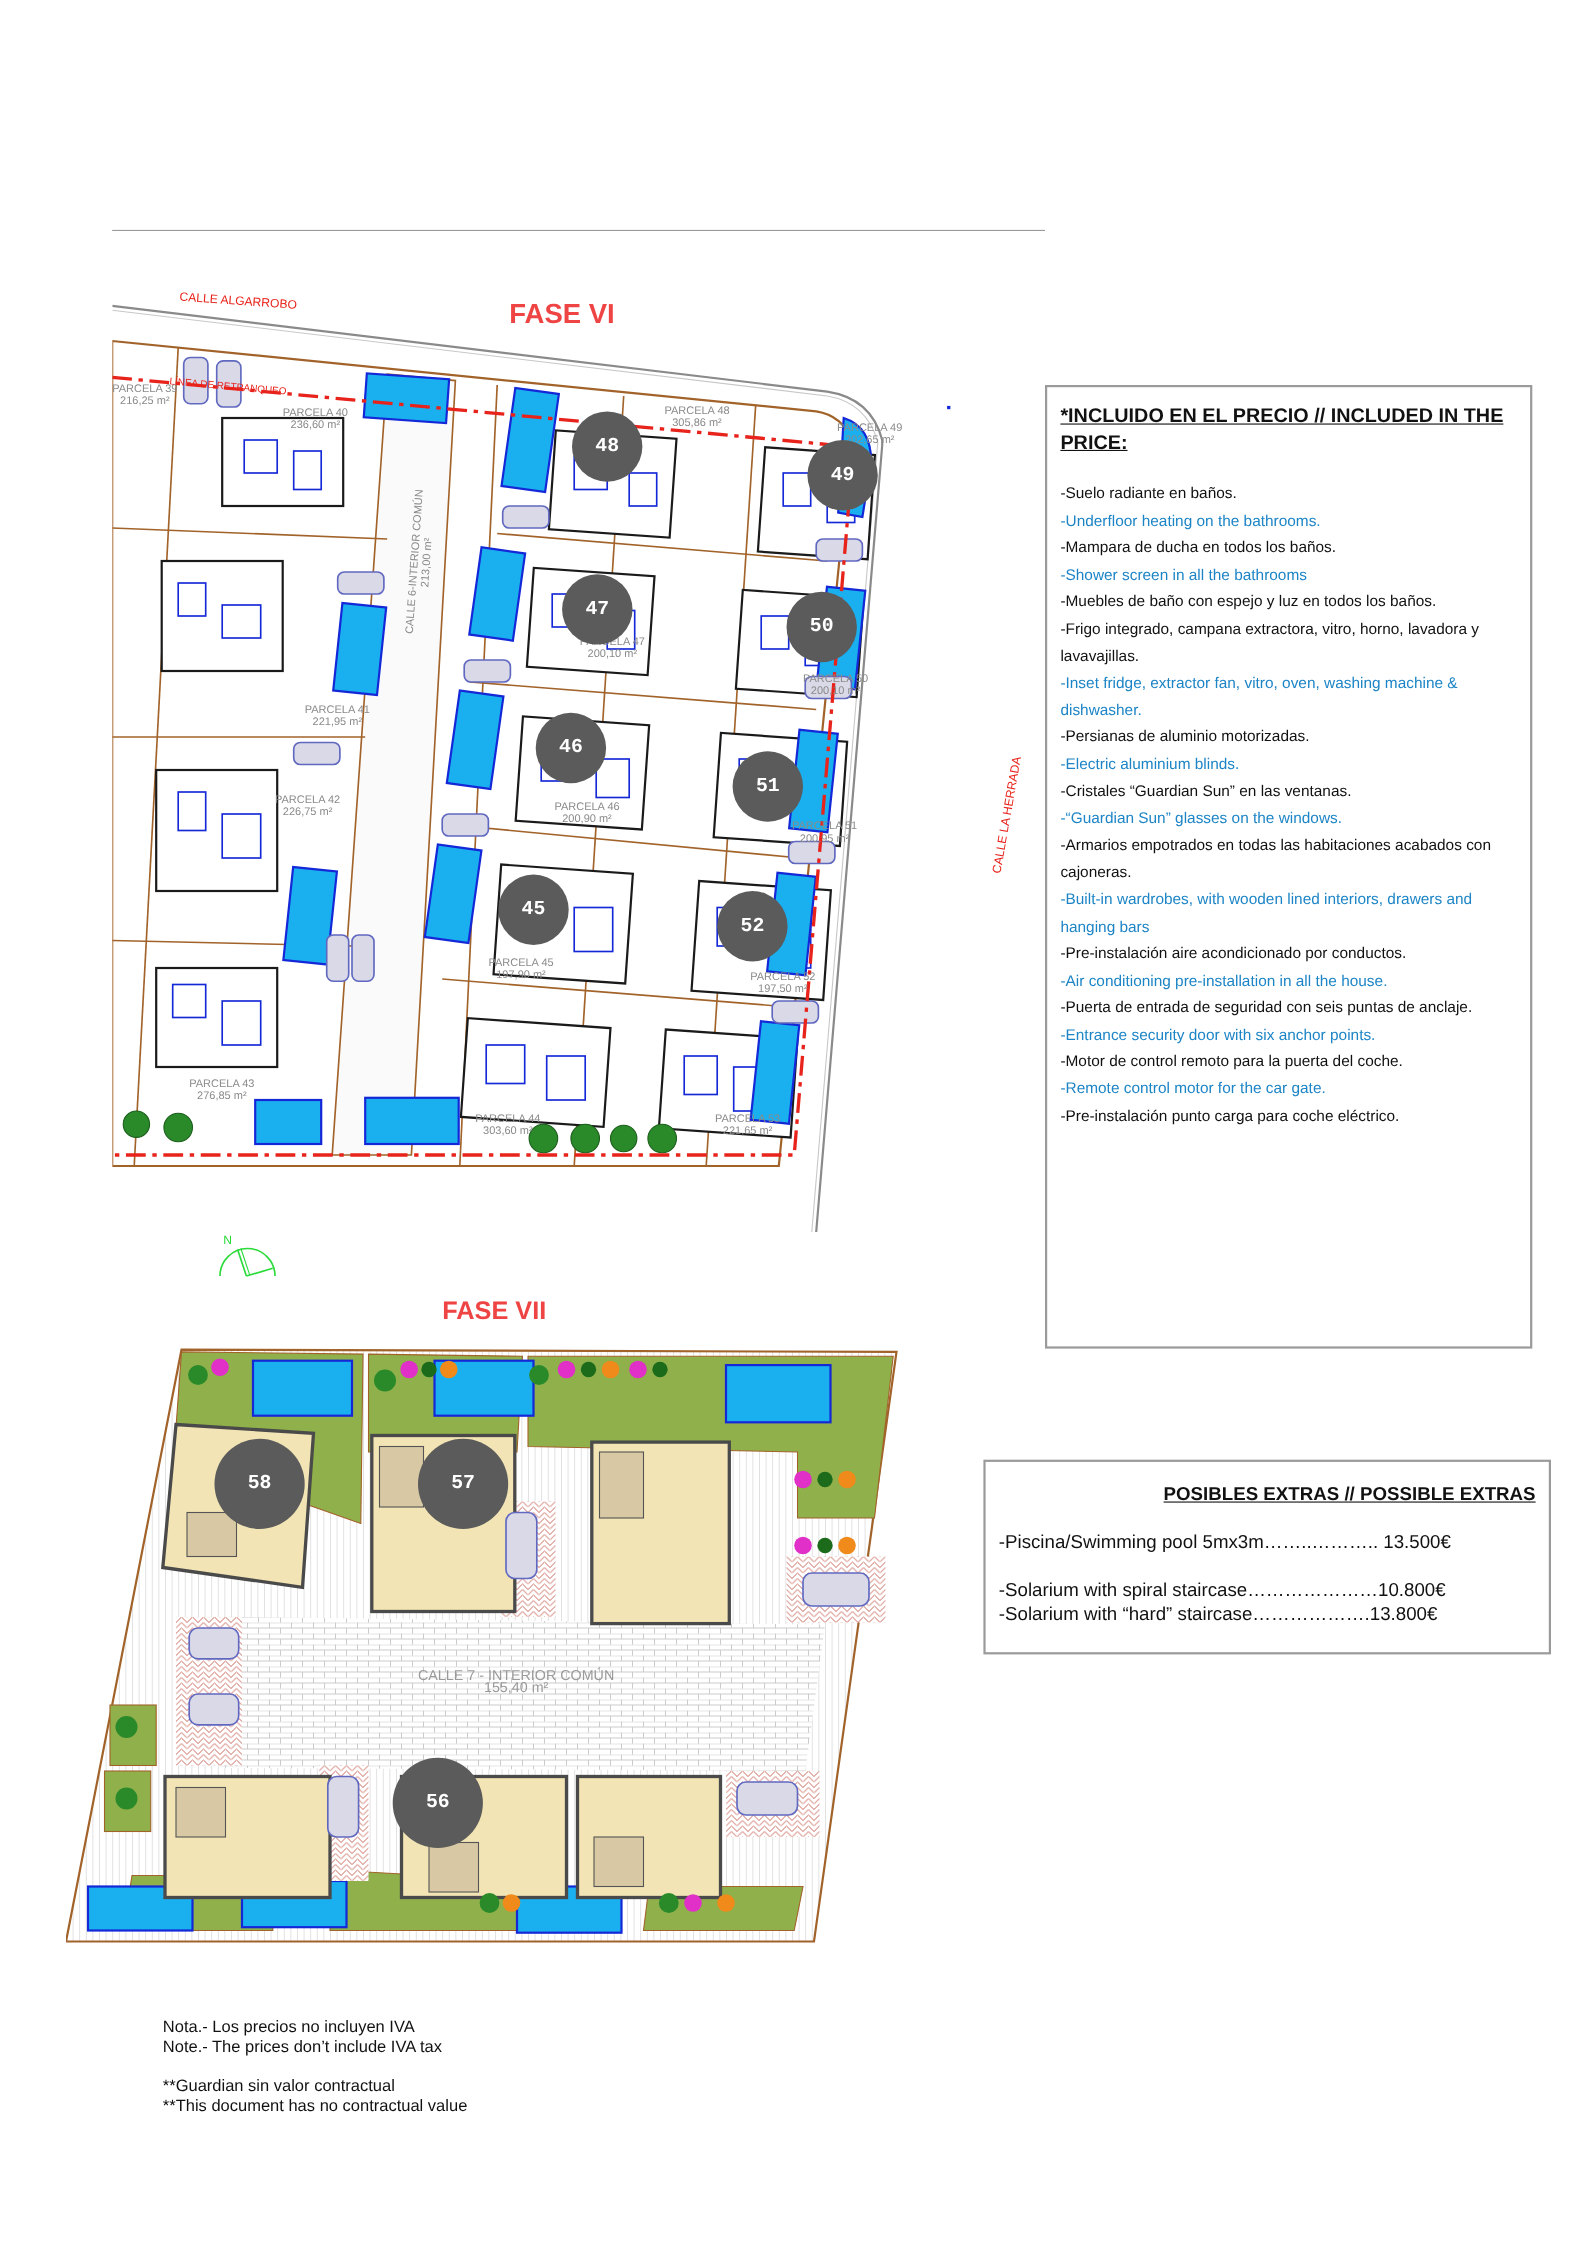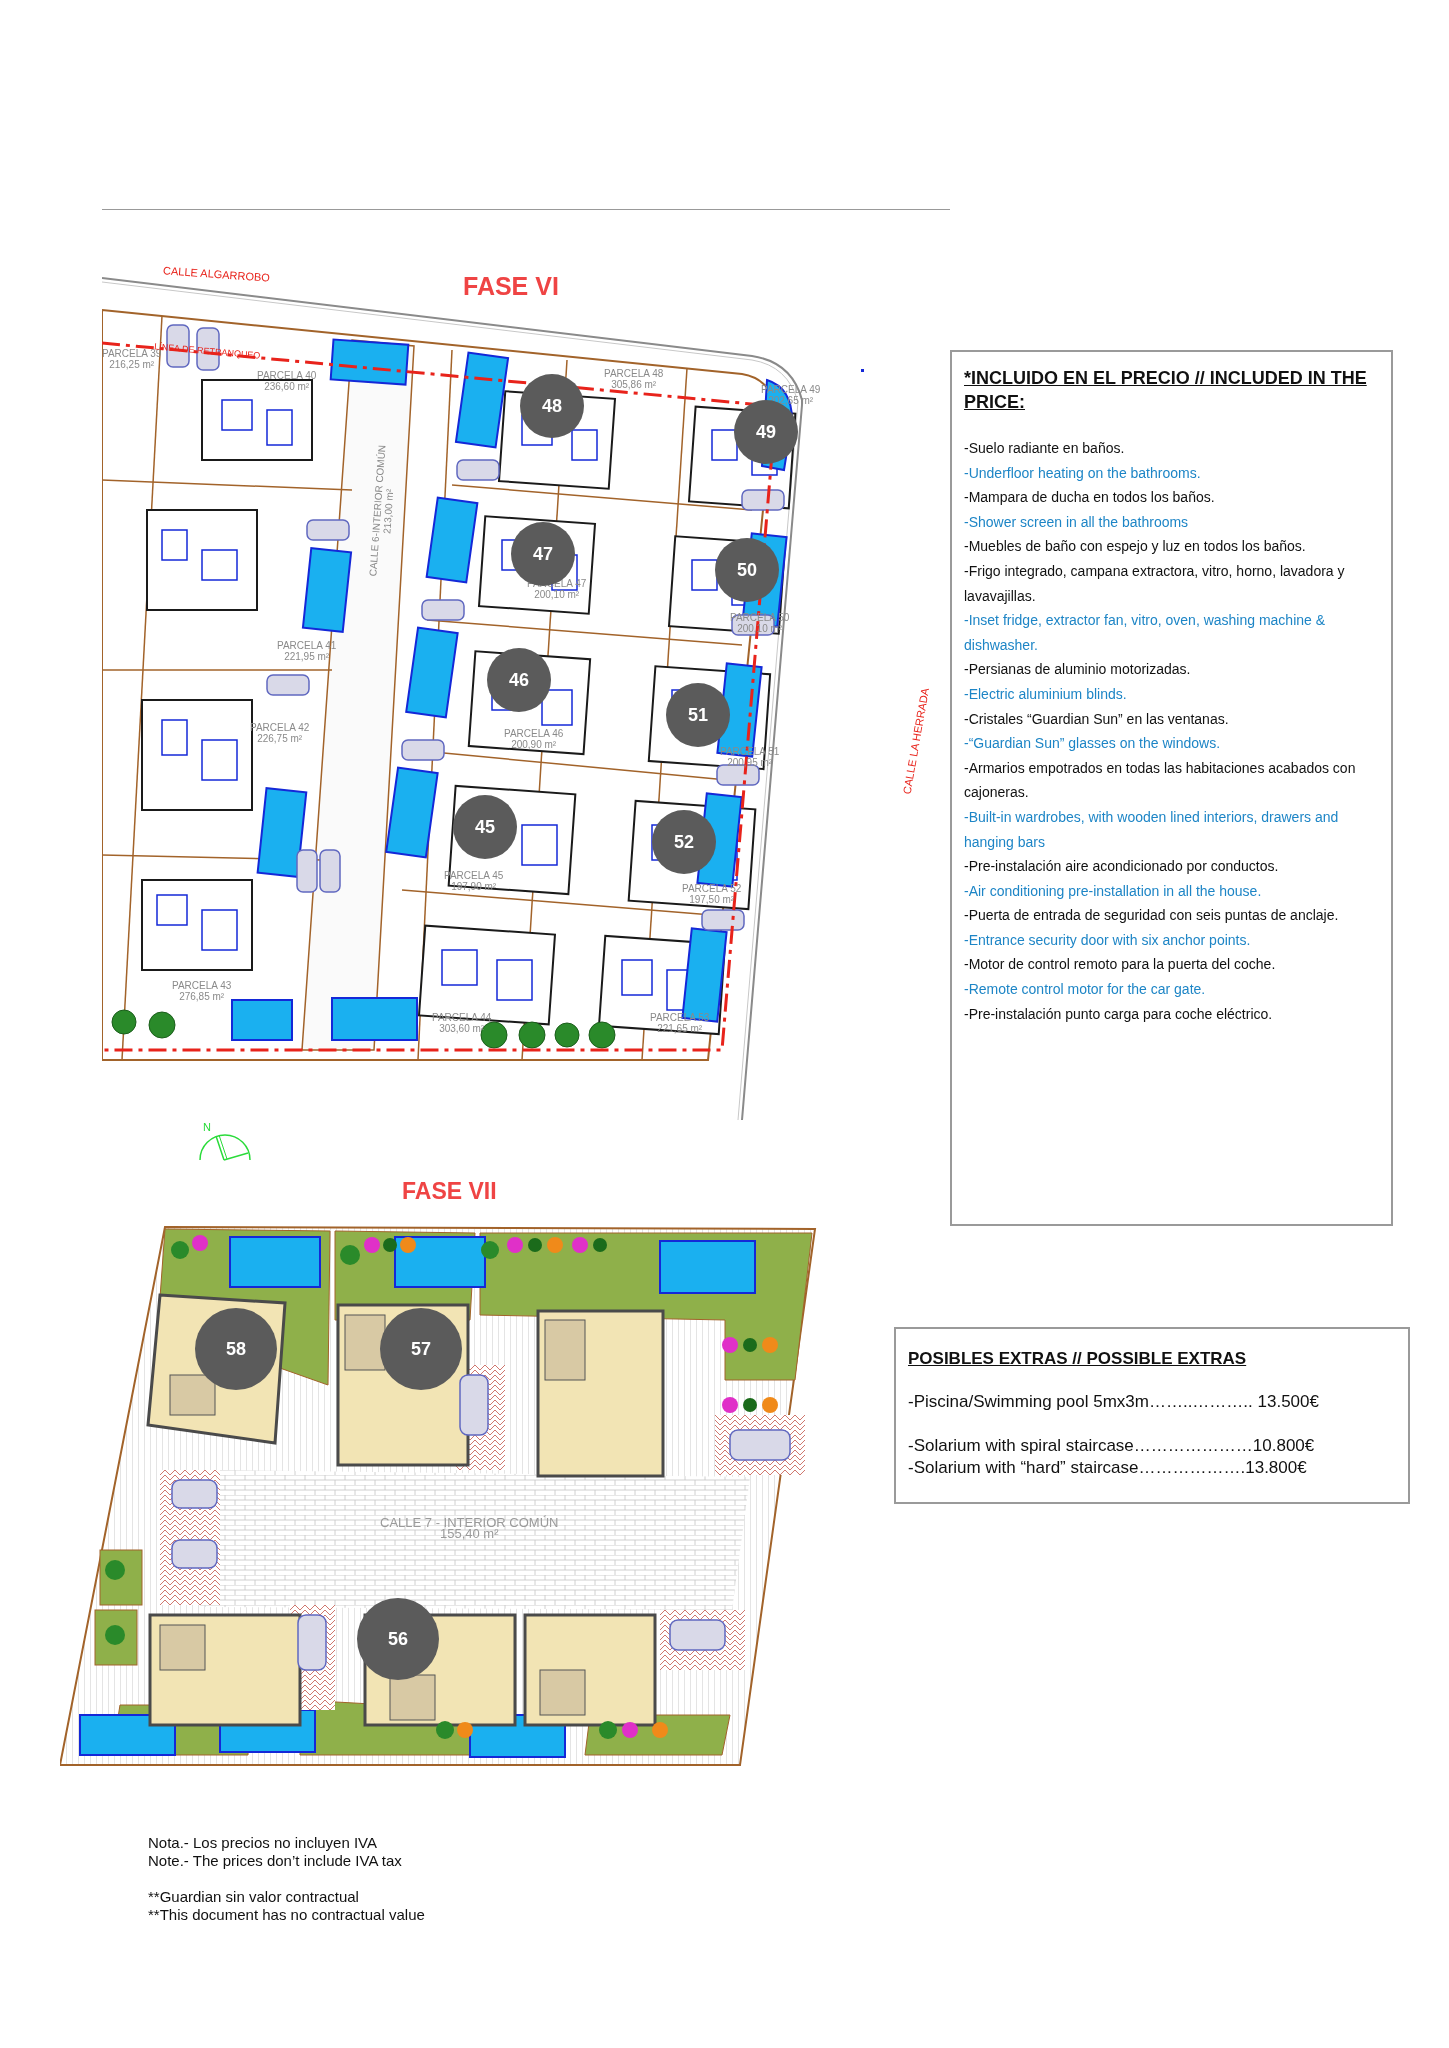--- a/index.html
+++ b/index.html
@@ -3,21 +3,21 @@
 <meta charset="utf-8">
 <style>
   html,body{margin:0;padding:0;background:#fff;}
   body{width:1449px;height:2048px;position:relative;overflow:hidden;font-family:"Liberation Sans",sans-serif;color:#111;}
   .abs{position:absolute;}
   .hr-top{left:102px;top:209px;width:848px;height:1px;background:#999;}
   .phase-title{color:#ef4444;font-weight:bold;font-size:25px;font-family:"Liberation Sans",sans-serif;}
   .street-label{color:#e8231b;font-size:11px;font-family:"Liberation Sans",sans-serif;}
   .plan{position:absolute;overflow:hidden;}
   .parcel-label{position:absolute;color:#8a8a8a;font-size:10px;text-align:center;line-height:11px;white-space:nowrap;}
-  .lot-marker{position:absolute;width:64px;height:64px;border-radius:50%;background:#5b5b5b;color:#fff;font-weight:bold;font-size:18px;display:flex;align-items:center;justify-content:center;}
+  .lot-marker{position:absolute;width:64px;height:64px;border-radius:50%;background:#5b5b5b;color:#fff;font-weight:bold;font-size:18px;display:flex;align-items:center;justify-content:center;font-family:Liberation Mono, monospace;}
   .info-box{position:absolute;border:2px solid #9a9a9a;background:#fff;box-sizing:border-box;}
   .info-box .hdr{font-weight:bold;text-decoration:underline;font-size:18px;line-height:24px;}
   .info-line{font-size:14px;line-height:24.6px;}
   .es{color:#111;}
   .en{color:#1d85c6;}
   .extras-row{font-size:17px;line-height:22px;}
   .note{font-size:15px;line-height:18px;color:#111;}
 </style>
 </head>
 <body>
@@ -368,21 +368,21 @@
       <div class="info-line en">-Air conditioning pre-installation in all the house.</div>
       <div class="info-line es">-Puerta de entrada de seguridad con seis puntas de anclaje.</div>
       <div class="info-line en">-Entrance security door with six anchor points.</div>
       <div class="info-line es">-Motor de control remoto para la puerta del coche.</div>
       <div class="info-line en">-Remote control motor for the car gate.</div>
       <div class="info-line es">-Pre-instalación punto carga para coche eléctrico.</div>
     </div>
 </div>
 
 <div class="info-box" style="left:894px;top:1327px;width:516px;height:177px;padding:18px 12px;">
-  <div class="hdr" style="font-size:17px;">POSIBLES EXTRAS  //  POSSIBLE EXTRAS</div>
+  <div class="hdr" style="font-size:17px;text-align:right;">POSIBLES EXTRAS  //  POSSIBLE EXTRAS</div>
   <div style="height:20px;"></div>
   <div class="extras-row">-Piscina/Swimming pool 5mx3m……..……….. 13.500€</div>
   <div style="height:22px;"></div>
   <div class="extras-row">-Solarium with spiral staircase…………………10.800€</div>
   <div class="extras-row">-Solarium with “hard” staircase……………….13.800€</div>
 </div>
 
 <div class="abs" style="left:148px;top:1834px;">
   <div class="note">Nota.- Los precios no incluyen IVA</div>
   <div class="note">Note.- The prices don’t include IVA tax</div>

